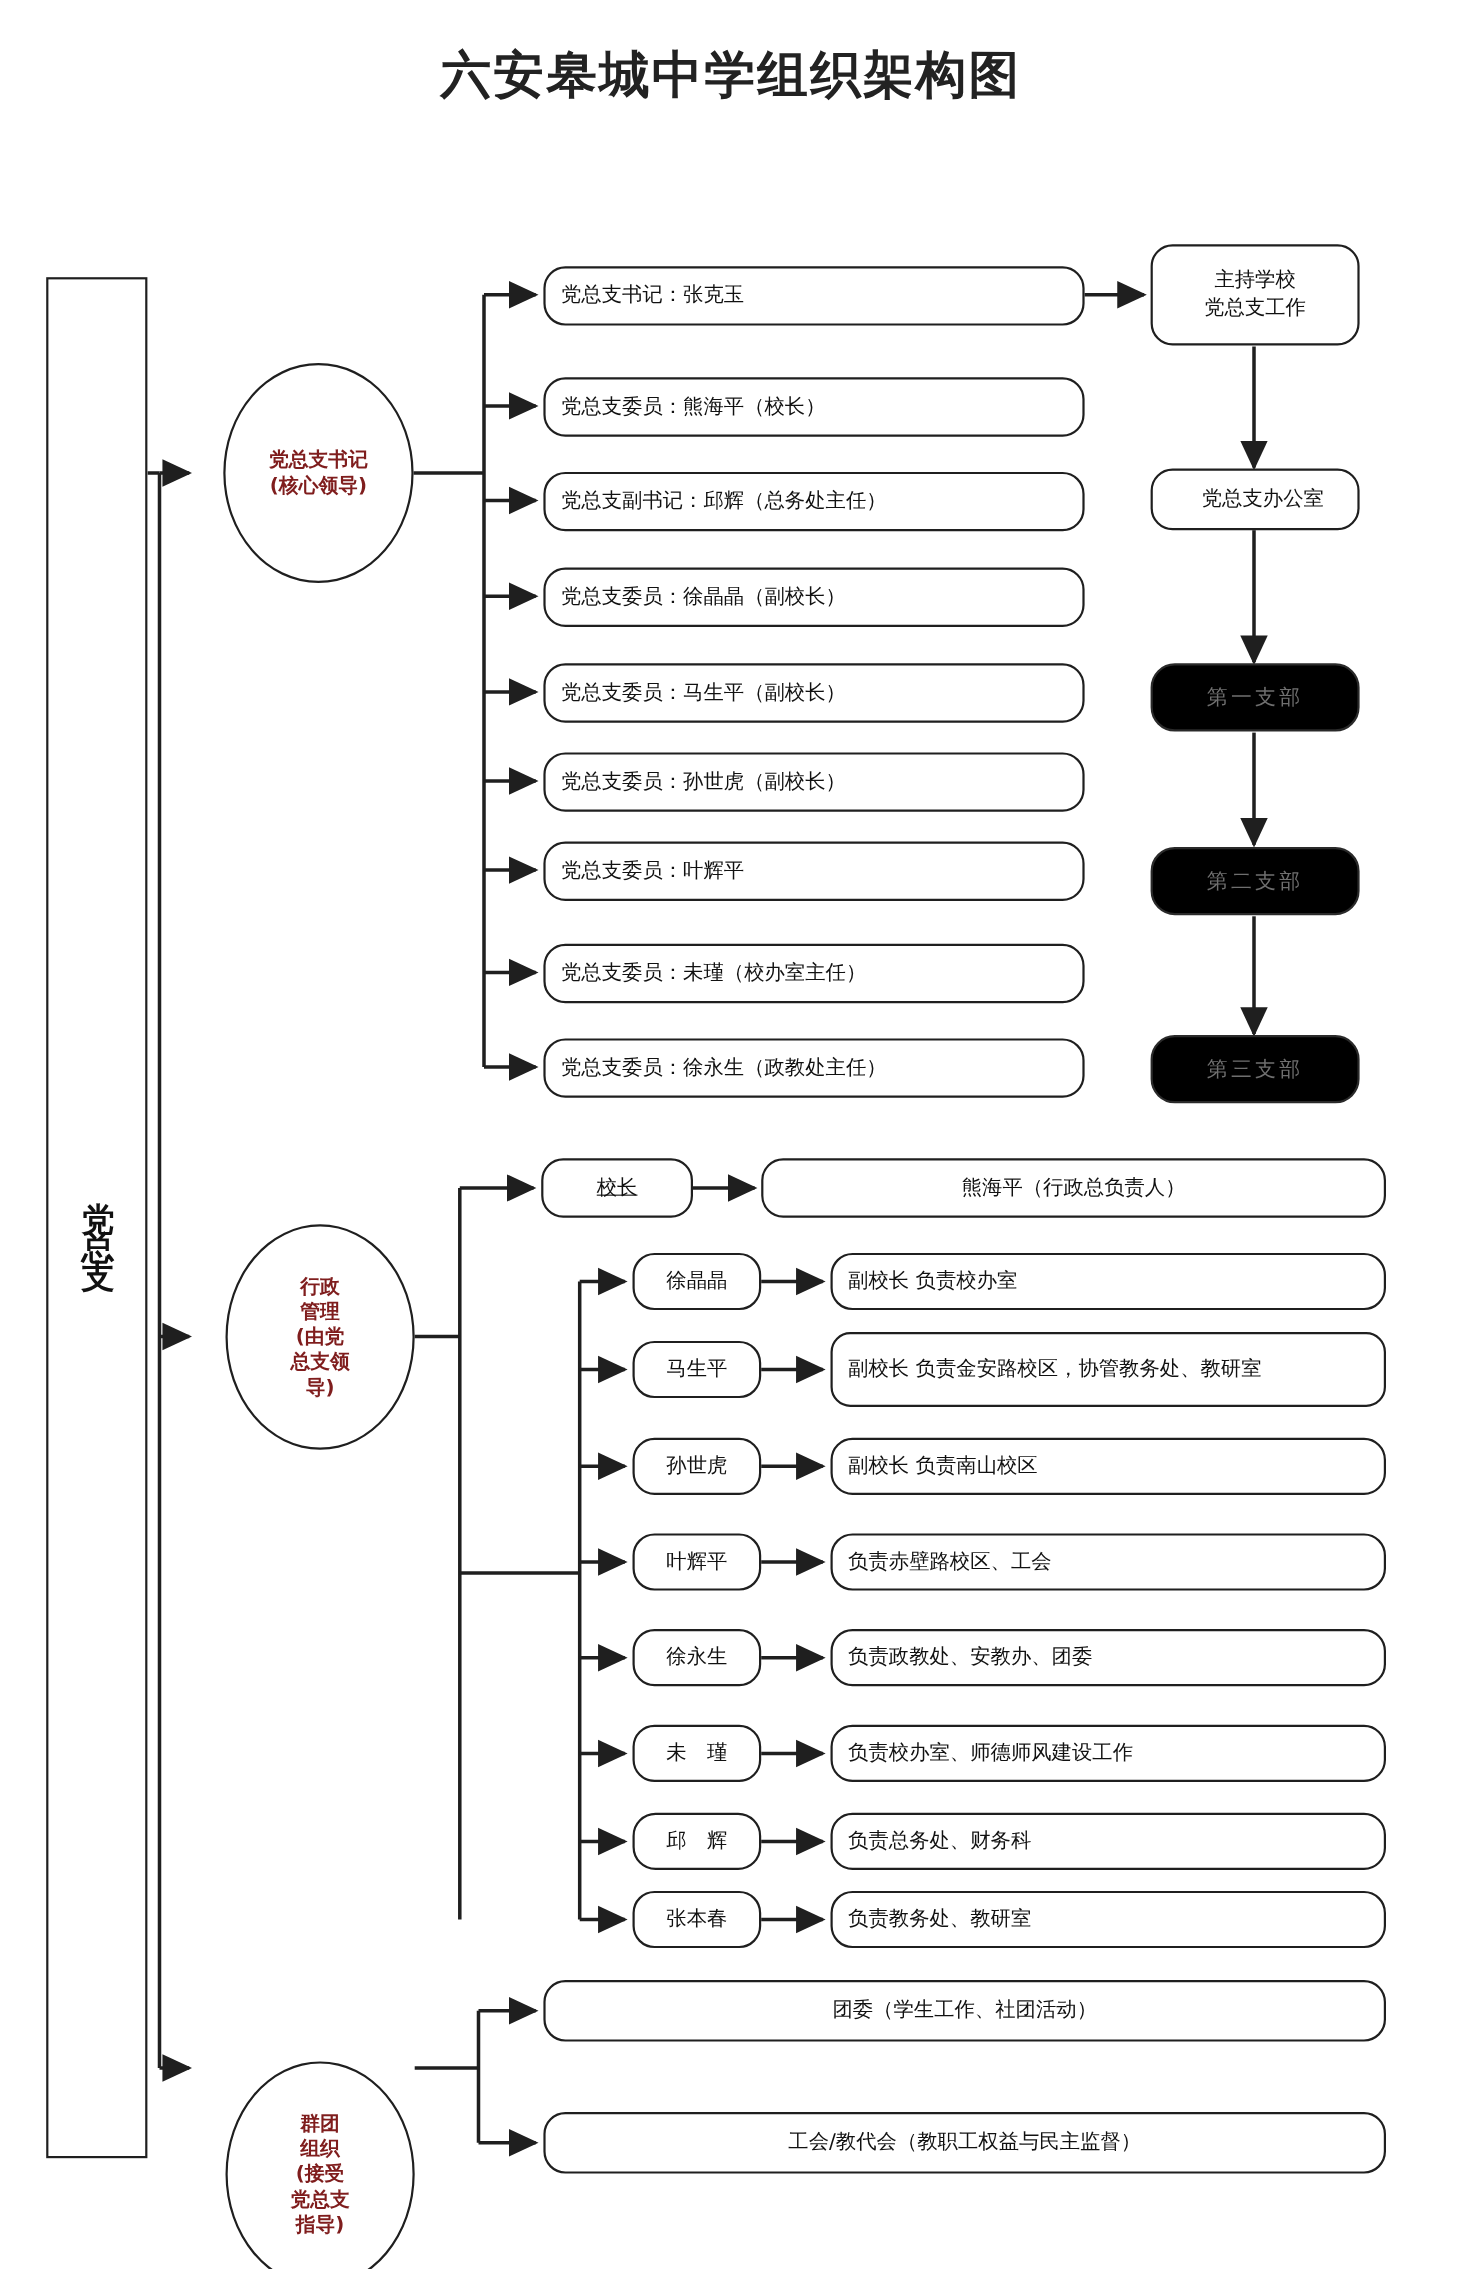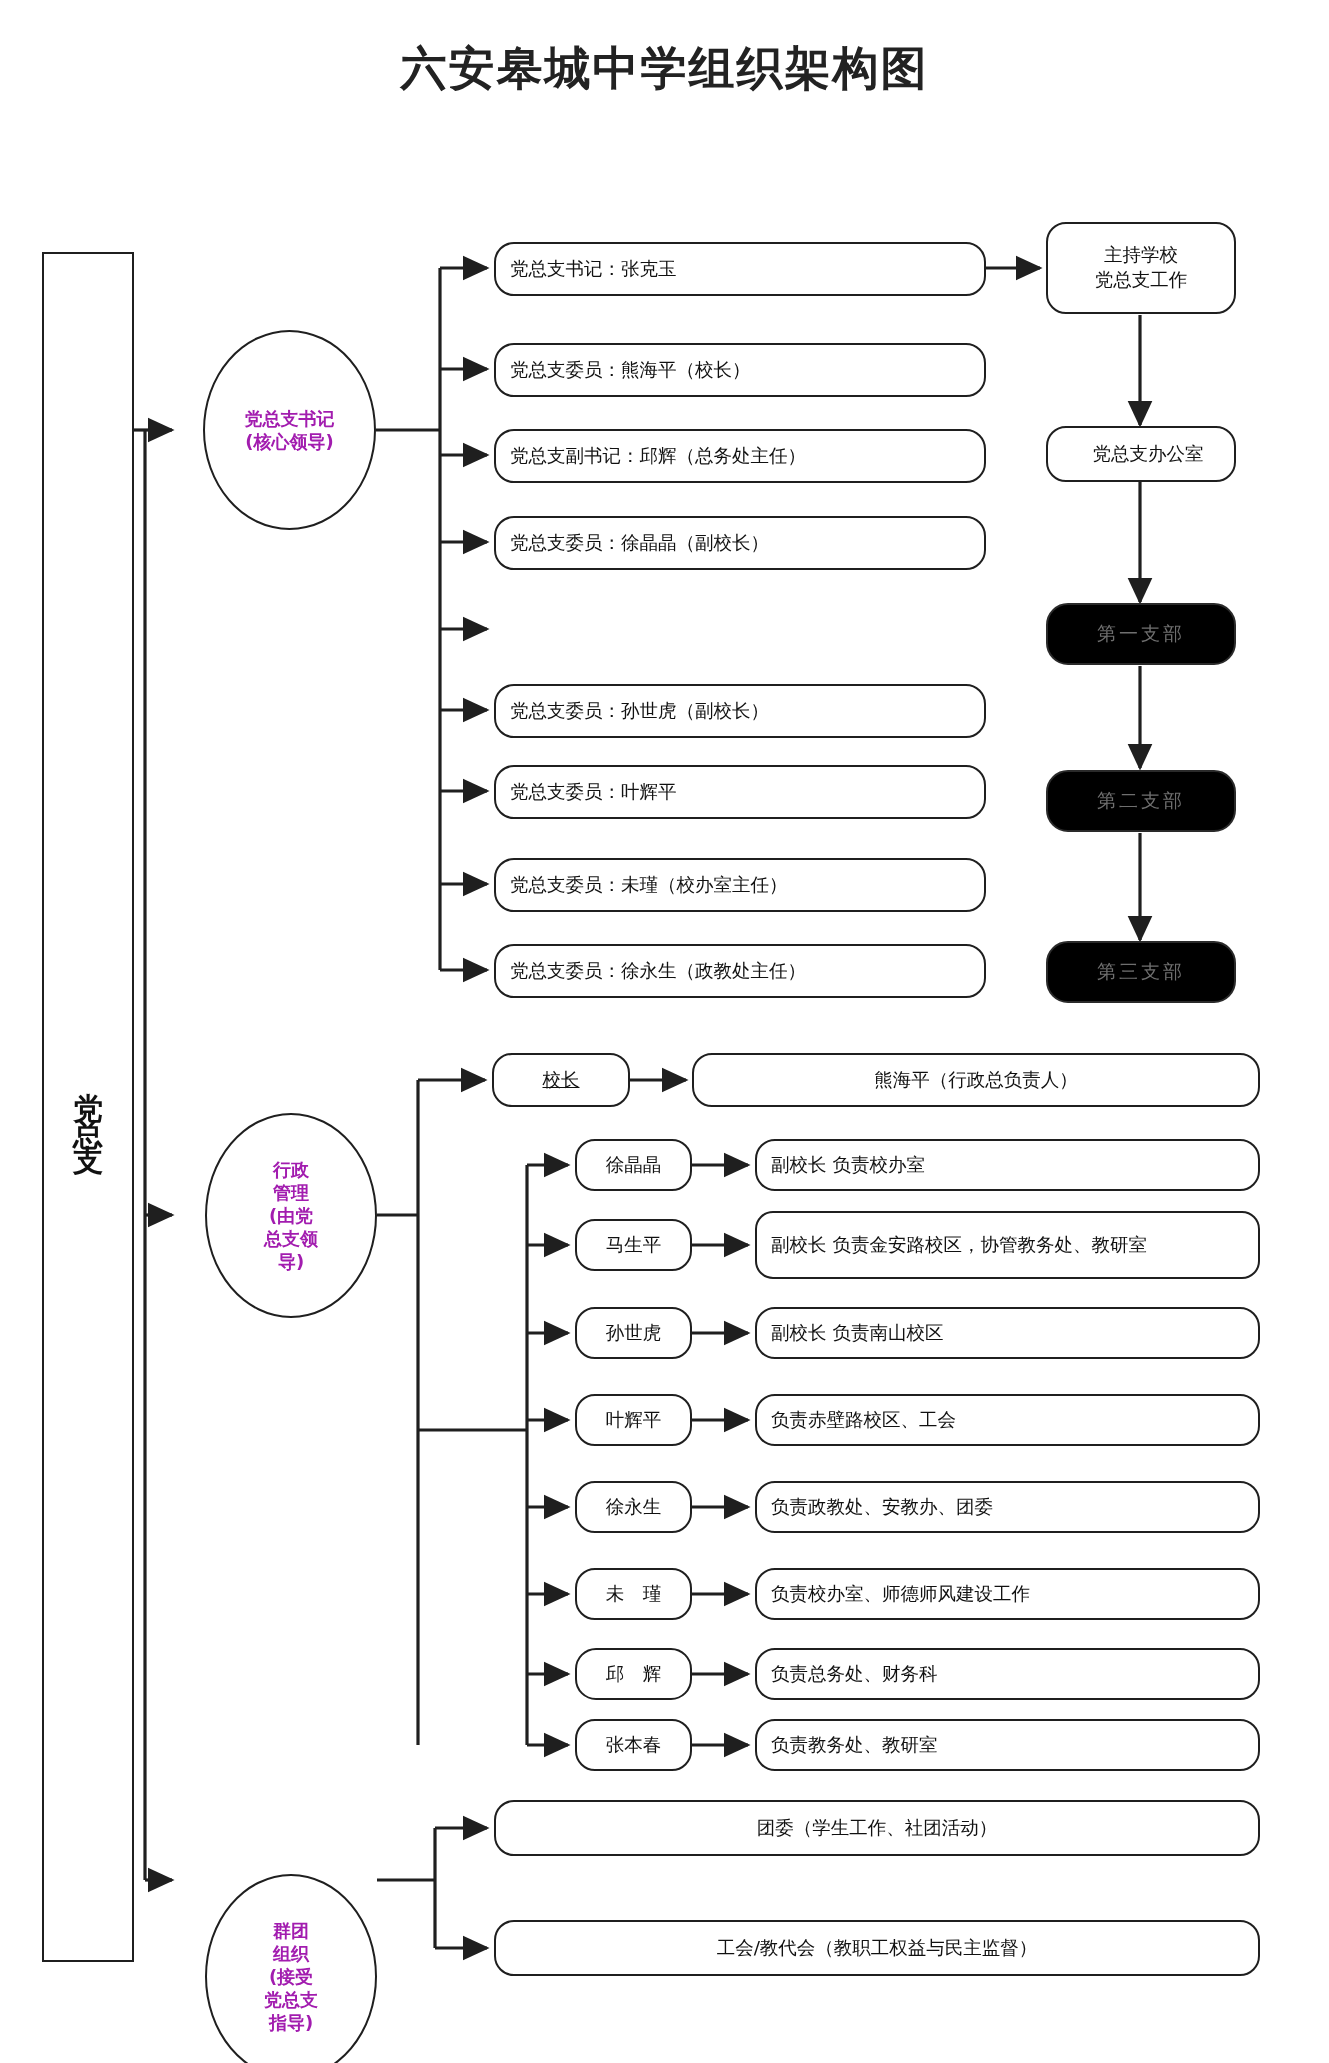--- a/index.html
+++ b/index.html
@@ -48,21 +48,21 @@
   }
 
   .ellipse {
     border:2.5px solid #1f1f1f;
     border-radius:50%;
     background:#fff;
     display:flex; align-items:center; justify-content:center;
     text-align:center;
     font-weight:700;
     font-size:18px; line-height:1.28;
-    color:#a21caf;
+    color:#7f1d1d;
     padding:6px;
   }
 
   .spine {
     position:absolute;
     border:2.5px solid #1f1f1f;
     background:#fff;
     display:flex; align-items:center; justify-content:center;
   }
   .spine .vtext {
@@ -189,20 +189,23 @@
   </div>
   <div class="node rbox left" style="left:494px; top:343px; width:492px; height:54px;">
     <span class="nowrap">党总支委员：熊海平（校长）</span>
   </div>
   <div class="node rbox left" style="left:494px; top:429px; width:492px; height:54px;">
     <span class="nowrap">党总支副书记：邱辉（总务处主任）</span>
   </div>
   <div class="node rbox left" style="left:494px; top:516px; width:492px; height:54px;">
     <span class="nowrap">党总支委员：徐晶晶（副校长）</span>
   </div>
+  <div class="node rbox left" style="left:494px; top:603px; width:492px; height:54px;">
+    <span class="nowrap">党总支委员：马生平（副校长）</span>
+  </div>
   <div class="node rbox left" style="left:494px; top:684px; width:492px; height:54px;">
     <span class="nowrap">党总支委员：孙世虎（副校长）</span>
   </div>
   <div class="node rbox left" style="left:494px; top:765px; width:492px; height:54px;">
     <span class="nowrap">党总支委员：叶辉平</span>
   </div>
   <div class="node rbox left" style="left:494px; top:858px; width:492px; height:54px;">
     <span class="nowrap">党总支委员：未瑾（校办室主任）</span>
   </div>
   <div class="node rbox left" style="left:494px; top:944px; width:492px; height:54px;">

